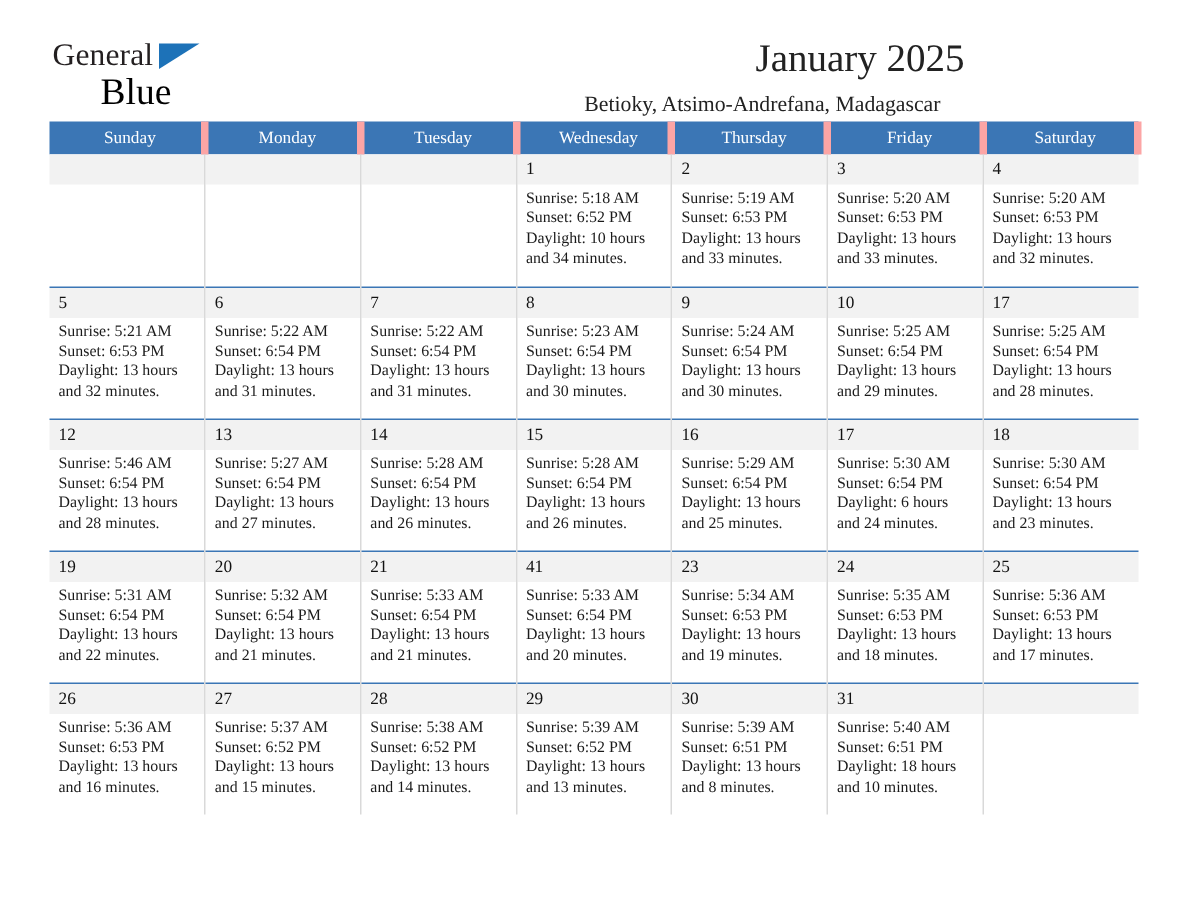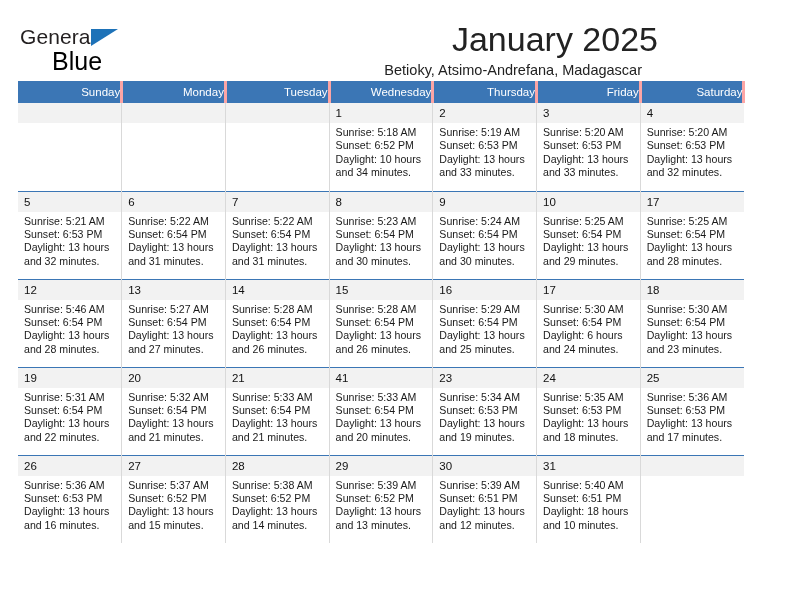--- a/index.html
+++ b/index.html
@@ -13,21 +13,22 @@
     height: 612px;
     font-family: "Liberation Sans", sans-serif;
     color: #000000;
     -webkit-font-smoothing: antialiased;
   }
   .page {
     position: relative;
     width: 676px;
     height: 612px;
     box-sizing: border-box;
-    padding: 0 18px;
+    padding: 0 33px;
+    font-family: Liberation Serif, serif;
   }
 
   
   .header {
     position: relative;
     height: 72px;
     padding-top: 24px;
     box-sizing: border-box;
   }
   .brand {
@@ -60,21 +61,21 @@
     color: #000000;
     margin-left: 32px;
     margin-top: 1px;
     height: 22px;
   }
 
   .titles {
     text-align: right;
   }
   .cal-title {
-    font-size: 34px;
+    font-size: 26px;
     font-weight: normal;
     color: #222222;
     line-height: 30px;
     margin: 0;
   }
   .cal-subtitle {
     font-size: 14.5px;
     color: #222222;
     line-height: 20px;
     margin: 6px 16px 0 0;
@@ -87,25 +88,25 @@
     table-layout: fixed;
     margin-top: 9px;
   }
   .calendar col { width: 103.71px; }
 
   thead th {
     background: #3b76b5;
     color: #ffffff;
     font-size: 11.5px;
     font-weight: normal;
-    text-align: right;
+    text-align: center;
     padding: 5px 0 5px 6px;
     height: 19px;
     box-sizing: border-box;
-    border-right: 3px solid #fca5a5;
+    border-right: 5px solid #fca5a5;
   }
 
   tbody td {
     vertical-align: top;
     padding: 0;
     border-right: 1px solid #d9d9d9;
     border-top: 1px solid #3b76b5;
     height: 88px;
     box-sizing: border-box;
     background: #ffffff;
@@ -443,21 +444,21 @@
               <div>Sunrise: 5:39 AM</div>
               <div>Sunset: 6:52 PM</div>
               <div class="daylight">Daylight: 13 hours and 13 minutes.</div>
             </div>
           </td>
           <td>
             <div class="daynum">30</div>
             <div class="cellbody">
               <div>Sunrise: 5:39 AM</div>
               <div>Sunset: 6:51 PM</div>
-              <div class="daylight">Daylight: 13 hours and 12 minutes.</div>
+              <div class="daylight">Daylight: 13 hours and 8 minutes.</div>
             </div>
           </td>
           <td>
             <div class="daynum">31</div>
             <div class="cellbody">
               <div>Sunrise: 5:40 AM</div>
               <div>Sunset: 6:51 PM</div>
               <div class="daylight">Daylight: 18 hours and 10 minutes.</div>
             </div>
           </td>

